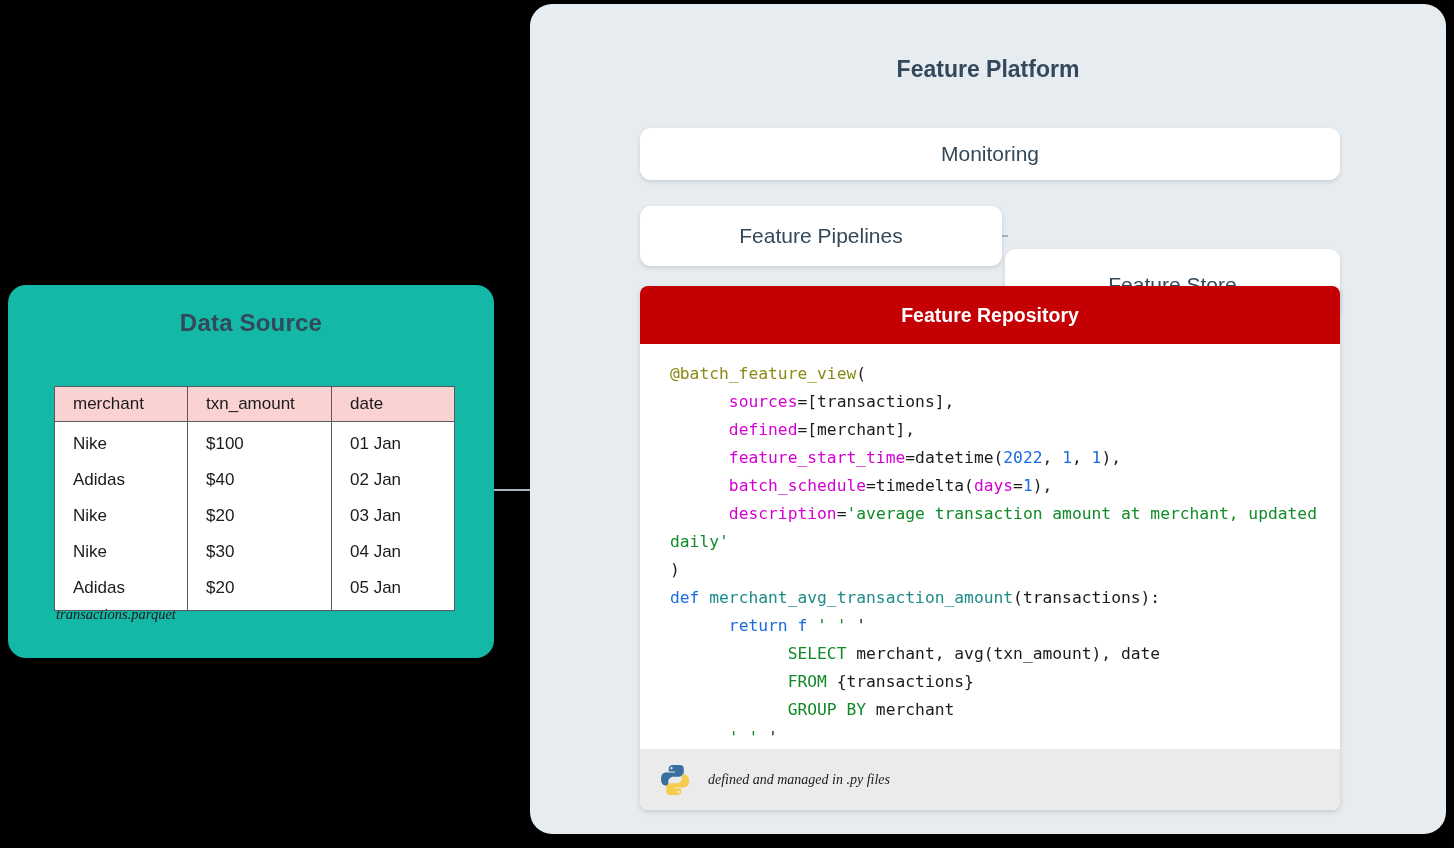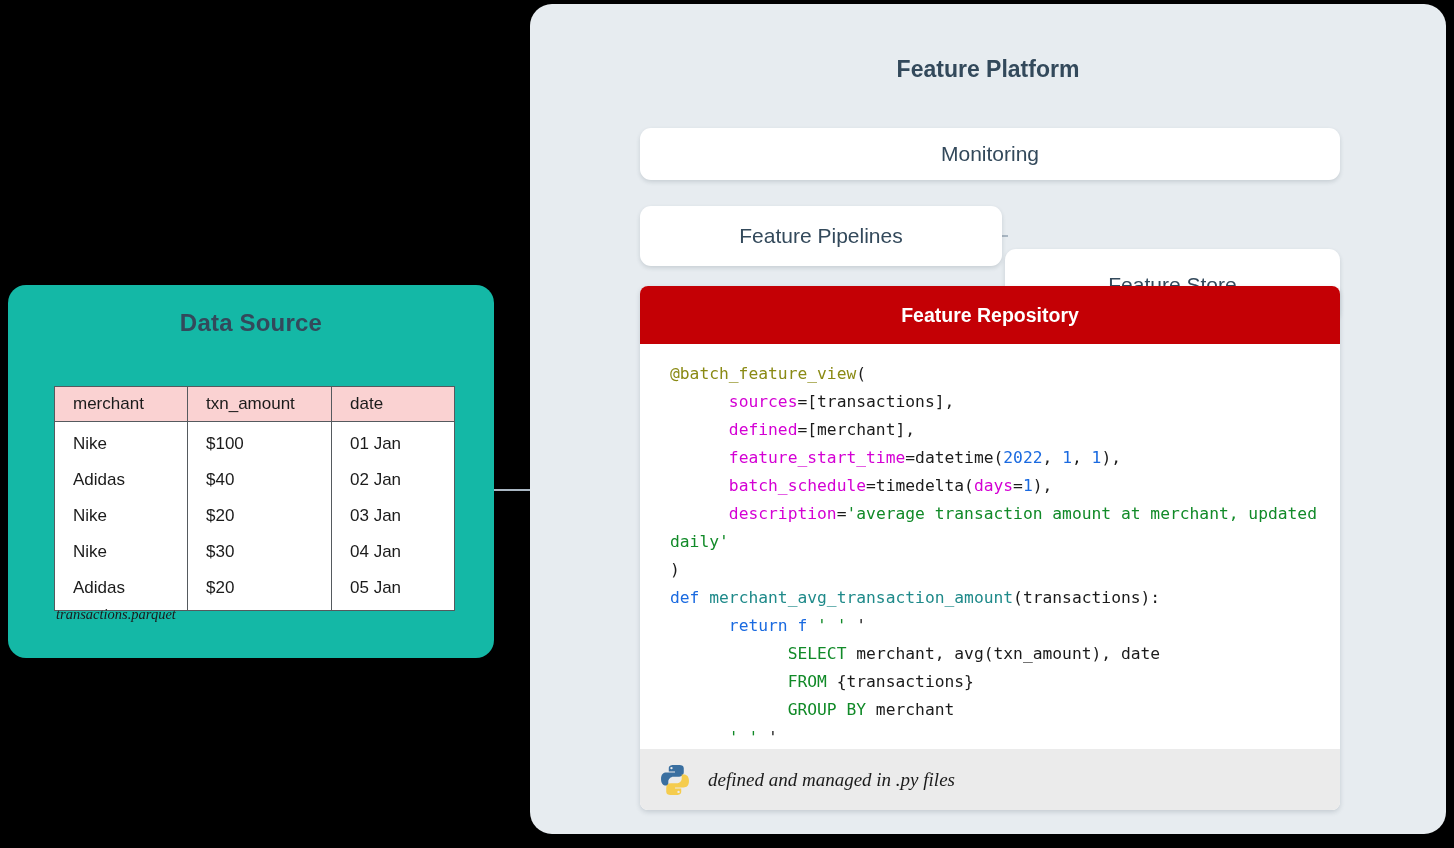--- a/index.html
+++ b/index.html
@@ -179,21 +179,21 @@
     height: 61px;
     background: #ebebeb;
     display: flex;
     align-items: center;
     padding-left: 18px;
     box-sizing: border-box;
   }
   #python-logo { width: 34px; height: 34px; flex: 0 0 auto; }
   #repo-footer-text {
     margin-left: 16px;
-    font-size: 19px;
+    font-size: 14px;
     font-style: italic;
     color: #1b1b1b;
     font-family: "Liberation Serif", serif;
   }
 
   
   #source-pipeline-connector {
     position: absolute;
     left: 494px;
     top: 220px;

